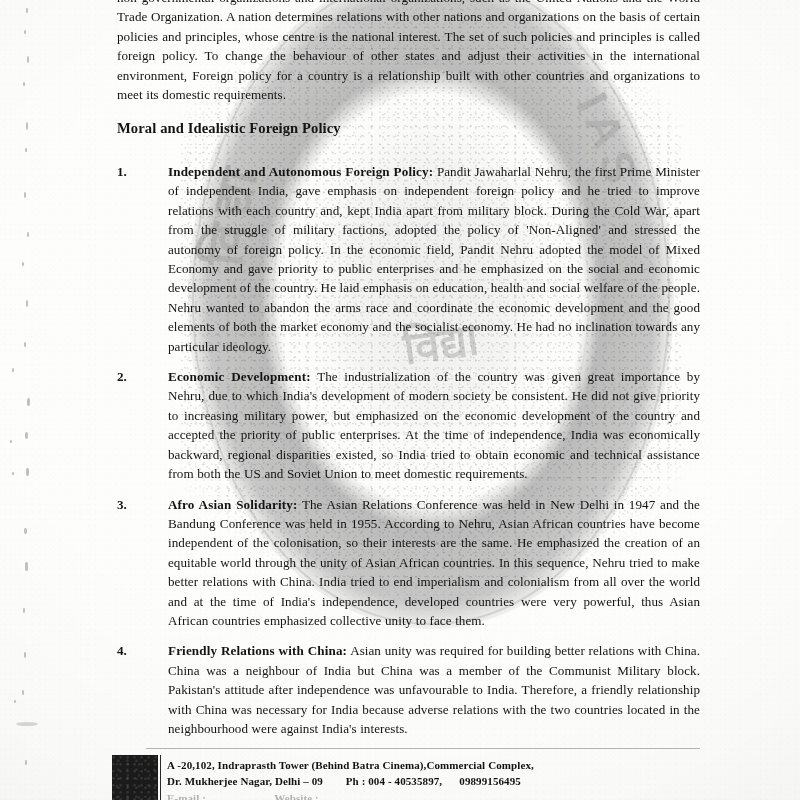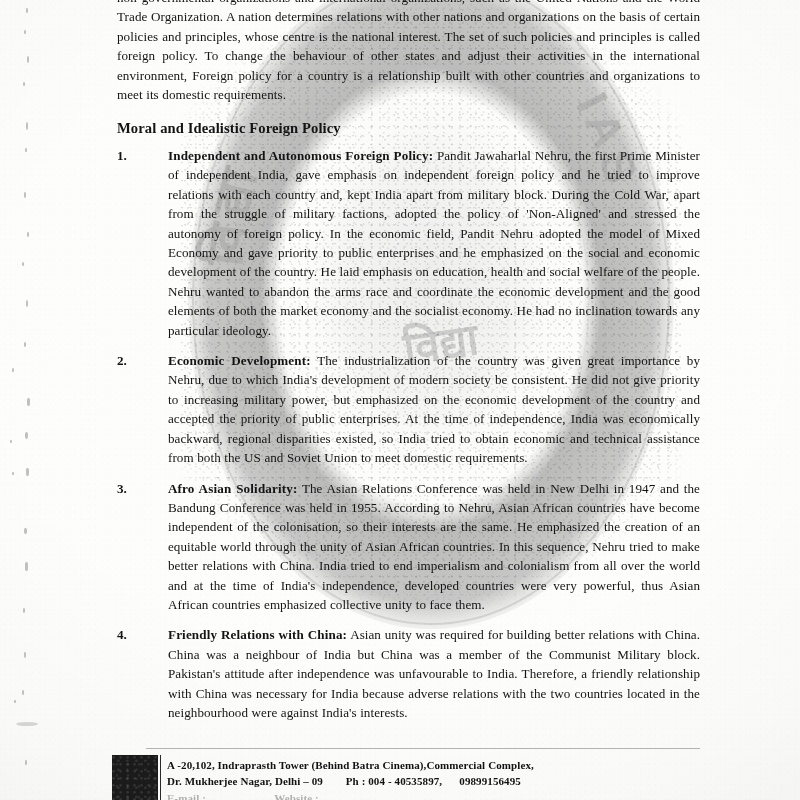--- a/index.html
+++ b/index.html
@@ -105,21 +105,21 @@
     overflow: hidden;
   }
   .intro {
     position: absolute;
     left: 0;
     top: -12px;
     width: 583px;
   }
 
   h2.section-head {
-    margin: 10px 0 8px 0;
+    margin: 10px 0 24px 0;
     font-size: 14.6px;
     font-weight: bold;
     line-height: 20px;
     letter-spacing: 0.1px;
   }
 
   .listitem {
     display: flex;
     align-items: flex-start;
     margin-bottom: 11px;

